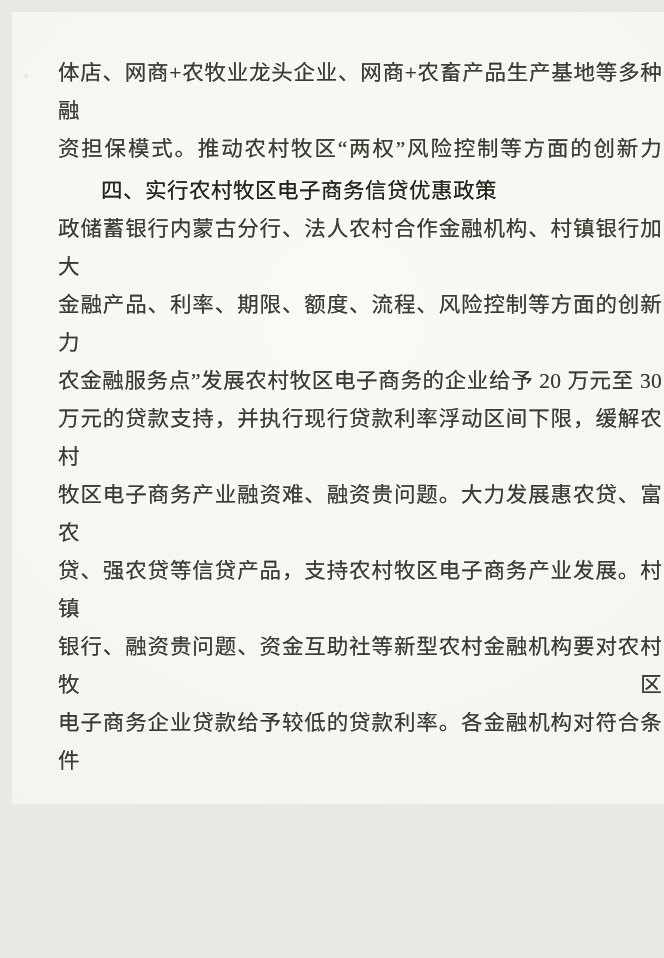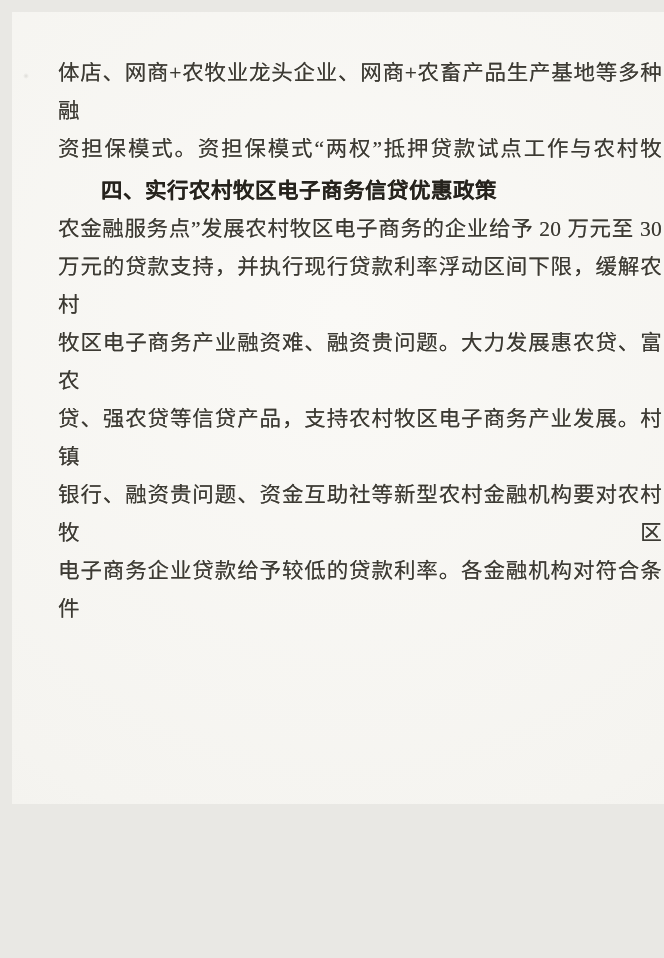--- a/index.html
+++ b/index.html
@@ -36,21 +36,21 @@
   }
   .line.fill {
     white-space: normal;
     text-align-last: justify;
   }
   .line.indent {
     text-indent: 2em;
   }
   .heading {
     font-family: "Liberation Sans", "DejaVu Sans", sans-serif;
-    font-weight: 700;
+    font-weight: 400;
     font-size: 21.5px;
     line-height: 38px;
     color: #26231d;
     text-indent: 2em;
     margin-top: 4px;
     letter-spacing: 0.5px;
     text-shadow: 0 0 0.5px rgba(38,35,29,0.8);
     white-space: nowrap;
   }
   .page-number {
@@ -64,22 +64,24 @@
     letter-spacing: 3px;
     text-shadow: 0 0 0.5px rgba(65,63,57,0.7);
   }
 </style>
 </head>
 <body>
 
 <div class="page">
   <div class="content">
       <div class="line fill">体店、网商+农牧业龙头企业、网商+农畜产品生产基地等多种融</div>
-      <div class="line fill">资担保模式。资担保模式“两权”抵押贷款试点工作与农村牧</div>
+      <div class="line fill">资担保模式。推动农村牧区“两权”风险控制等方面的创新力</div>
       <div class="heading">四、实行农村牧区电子商务信贷优惠政策</div>
+      <div class="line fill">政储蓄银行内蒙古分行、法人农村合作金融机构、村镇银行加大</div>
+      <div class="line fill">金融产品、利率、期限、额度、流程、风险控制等方面的创新力</div>
       <div class="line fill">农金融服务点”发展农村牧区电子商务的企业给予 20 万元至 30</div>
       <div class="line fill">万元的贷款支持，并执行现行贷款利率浮动区间下限，缓解农村</div>
       <div class="line fill">牧区电子商务产业融资难、融资贵问题。大力发展惠农贷、富农</div>
       <div class="line fill">贷、强农贷等信贷产品，支持农村牧区电子商务产业发展。村镇</div>
       <div class="line fill">银行、融资贵问题、资金互助社等新型农村金融机构要对农村牧区</div>
       <div class="line fill">电子商务企业贷款给予较低的贷款利率。各金融机构对符合条件</div>
     </div>
   <div class="page-number">- 3 -</div>
 </div>
 

